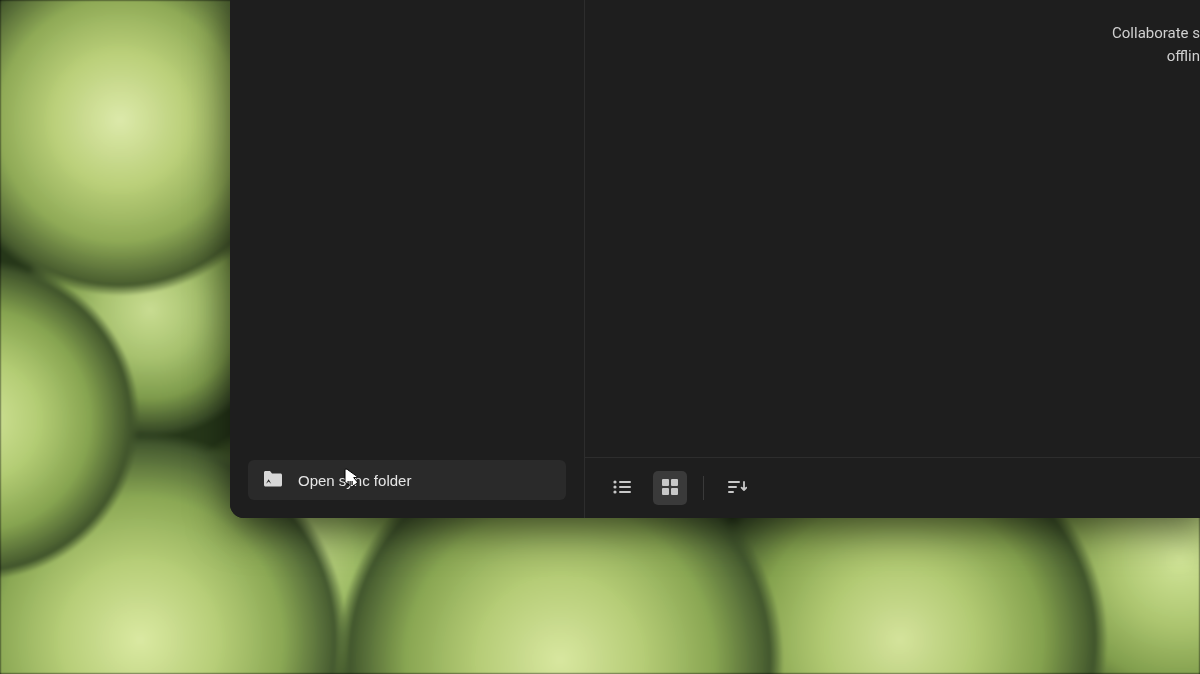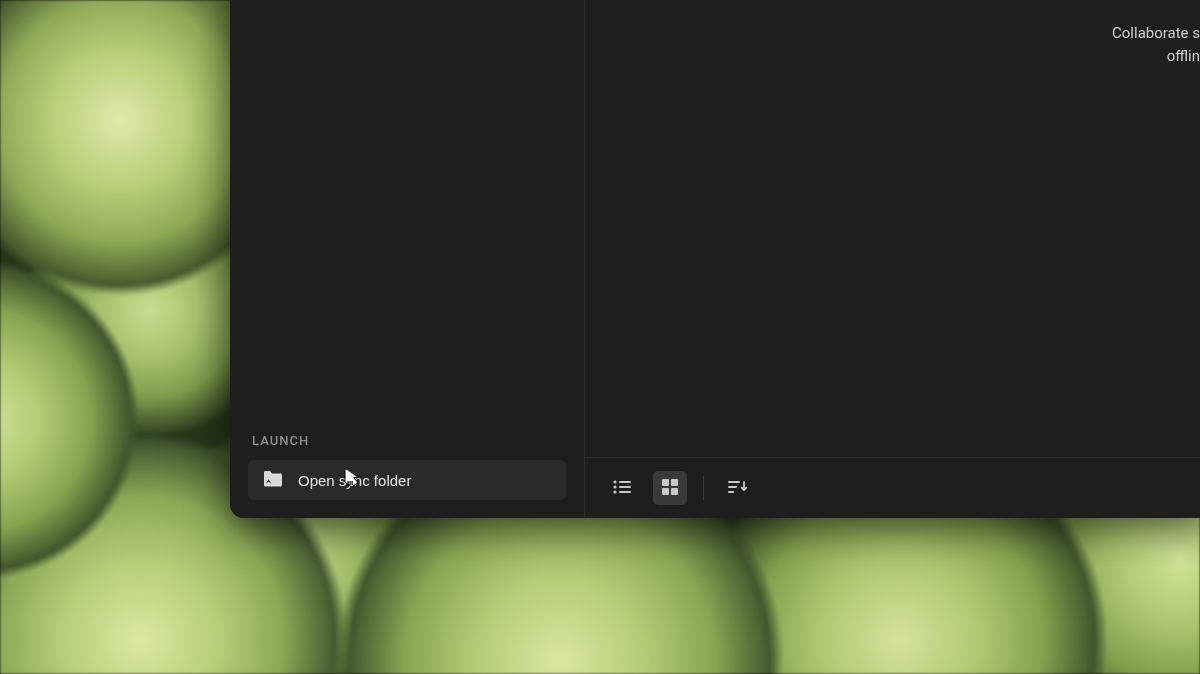--- a/index.html
+++ b/index.html
@@ -37,21 +37,20 @@
 
 <div class="desktop">
   <div class="wallpaper"></div>
 
   <div class="app-window">
 
     <aside class="sidebar">
       <div class="sidebar-spacer"></div>
 
       <div class="launch-section">
-        <div class="section-header">LAUNCH</div>
 
         <button class="sync-btn">
           <span>
             <svg width="22" height="18" viewBox="0 0 22 18" fill="none">
               <path d="M2 2.5C2 1.67 2.67 1 3.5 1H8l2 2.5h8.5c.83 0 1.5.67 1.5 1.5V15c0 .83-.67 1.5-1.5 1.5h-15C2.67 16.5 2 15.83 2 15V2.5Z" fill="#d8d8d8"></path>
               <path d="M4 13.8l2.6-2.2 2.6 2.2-2.6-4.6-2.6 4.6Z" fill="#1e1e1e"></path>
             </svg>
           </span>
           <span>Open sync folder</span>
         </button>

